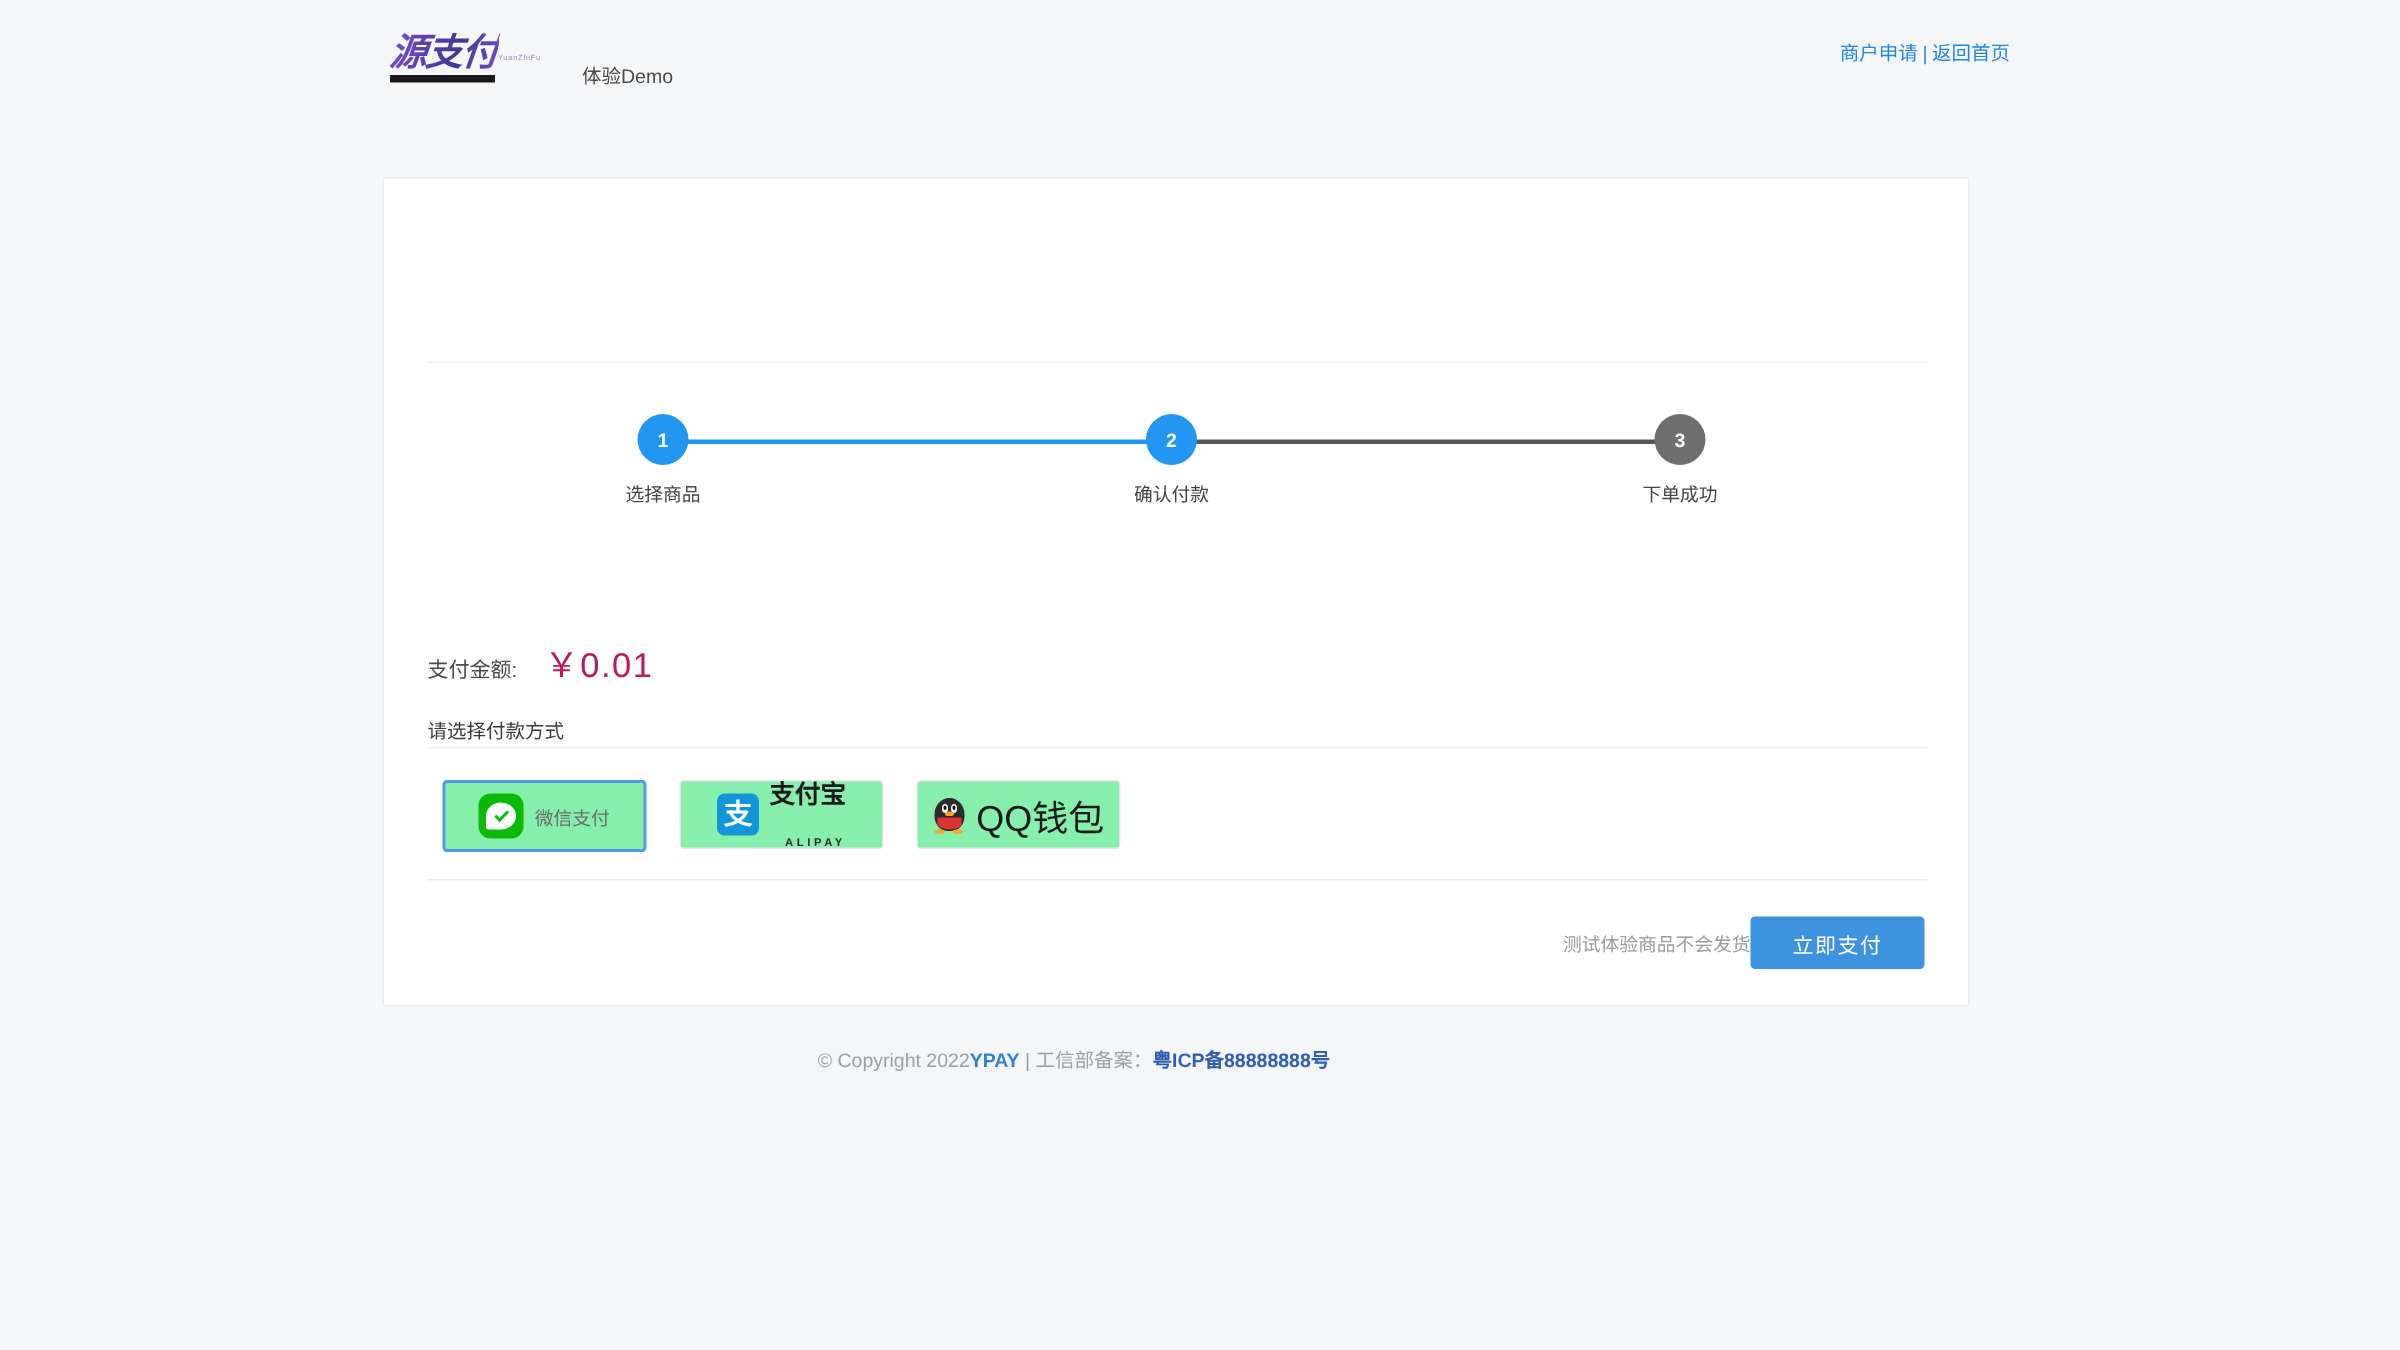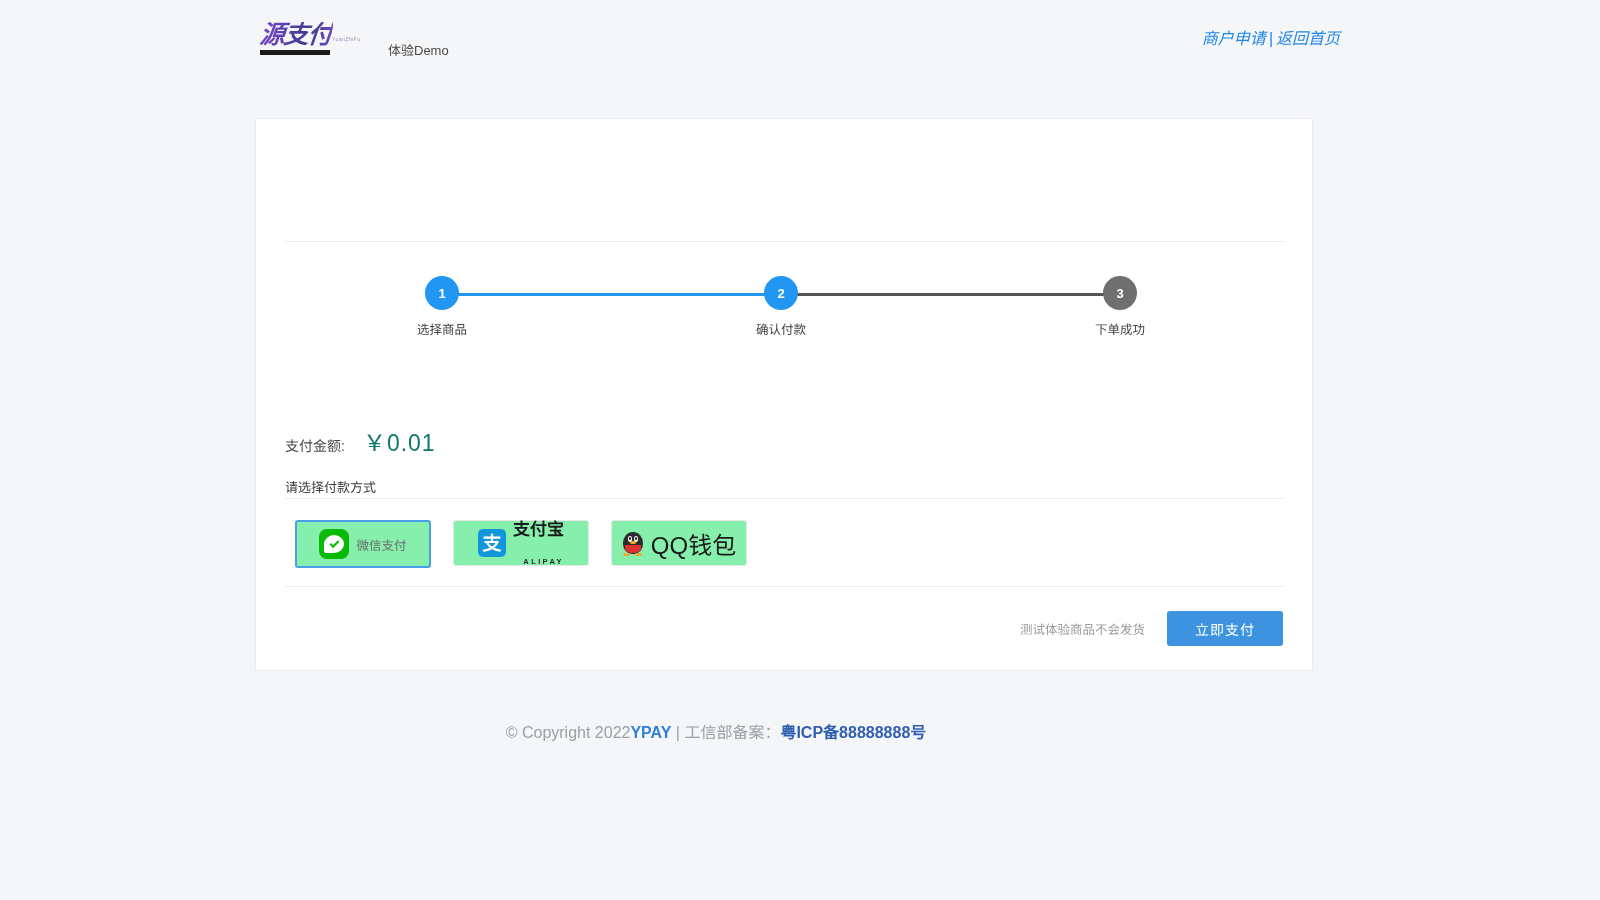--- a/index.html
+++ b/index.html
@@ -71,24 +71,23 @@
     left: 128px;
     top: 40px;
     font-size: 13px;
     color: #4a4a4a;
     white-space: nowrap;
   }
   .header-links {
     position: absolute;
     right: 0;
     top: 25px;
-    font-size: 16px;
+    font-size: 13px;
     color: #1e88e5;
     white-space: nowrap;
-    font-style: italic;
   }
   .header-links a { color: #1e88e5; text-decoration: none; }
   .header-links .sep { color: #1e88e5; margin: 0 3px; }
 
   
   .card {
     position: absolute;
     left: 255px;
     top: 118px;
     width: 1058px;
@@ -182,21 +181,21 @@
     position: absolute;
     left: 29px;
     top: 305px;
     display: flex;
     align-items: baseline;
   }
   .amount-label { font-size: 14px; color: #4a4a4a; }
   .amount-value {
     margin-left: 18px;
     font-size: 23px;
-    color: #0f766e;
+    color: #be185d;
     letter-spacing: 1px;
   }
 
   .method-title {
     position: absolute;
     left: 29px;
     top: 358px;
     font-size: 13px;
     color: #3a3a3a;
   }
@@ -299,44 +298,43 @@
   .qq-foot.r { left: 13px; }
   .qq-text { font-size: 24px; color: #1a1a1a; letter-spacing: 0px; font-weight: 400; }
 
   
   .actions {
     position: absolute;
     right: 29px;
     top: 492px;
     display: flex;
     align-items: center;
-    gap: 22px;
   }
   .notice { font-size: 12.5px; color: #9b9b9b; white-space: nowrap; }
   .pay-btn {
     width: 116px;
     height: 35px;
     background: #3d93e0;
     color: #ffffff;
     border: none;
     border-radius: 3px;
     font-size: 14px;
     font-family: Liberation Sans, sans-serif;
     cursor: pointer;
     letter-spacing: 1px;
   }
 
   
   .page-footer {
     position: absolute;
     left: 0;
-    top: 719px;
+    top: 696px;
     width: 1432px;
     text-align: center;
-    font-size: 16px;
+    font-size: 13px;
     color: #9aa0a6;
   }
   .page-footer .ypay { color: #2f7fd6; font-weight: 700; }
   .page-footer .icp { color: #2f5fb0; font-weight: 700; }
 </style>
 </head>
 <body>
 
 <div class="page">
 

